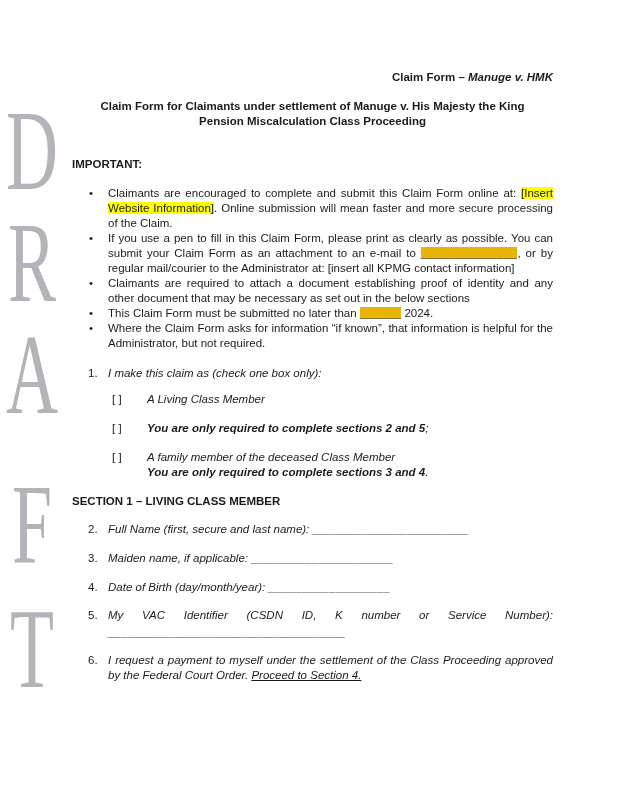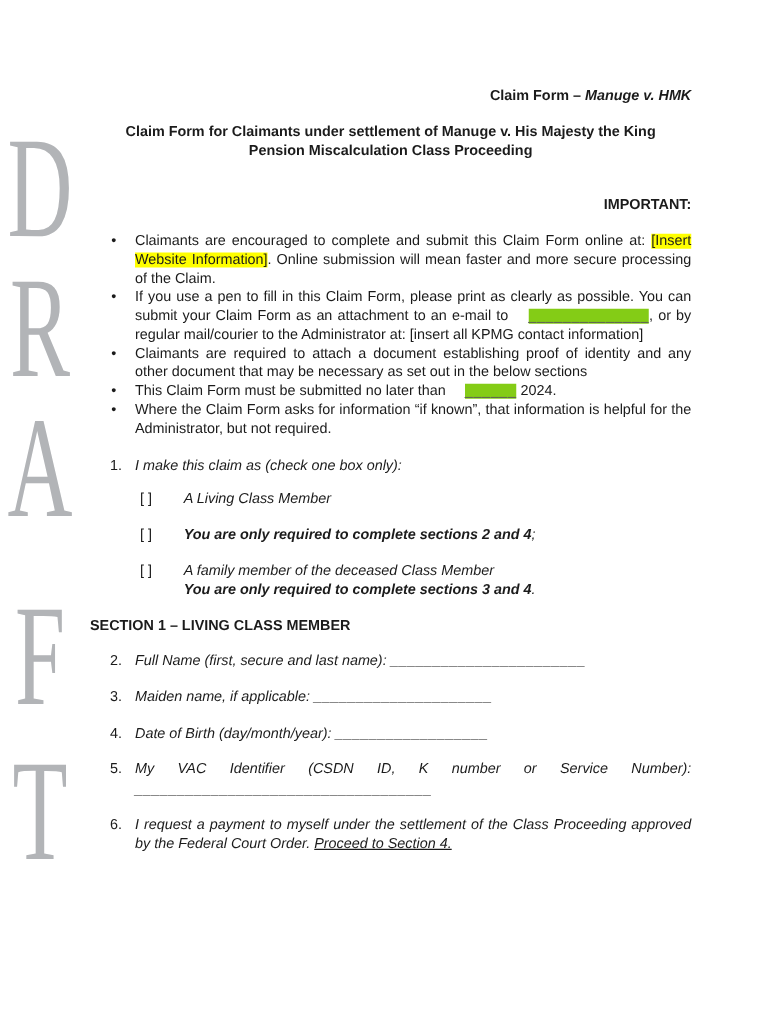--- a/index.html
+++ b/index.html
@@ -34,28 +34,28 @@
   .wm-t { top:591px; }
 
   
   .content {
     position:absolute;
     left:72px; top:70px; width:481px;
   }
   .title { text-align:right; font-weight:bold; margin:0 0 14px 0; }
   .title em { font-style:italic; }
   .subtitle { text-align:center; font-weight:bold; margin:0 0 28px 0; }
-  .important { font-weight:bold; margin:0 0 14px 0;text-align:right; }
+  .important { font-weight:bold; margin:0 0 14px 0; }
 
   .bullet-row { display:flex; margin:0 0 0 17px; }
   .bullet-marker { flex:0 0 19px; }
   .bullet-text { flex:1; text-align:justify; }
 
   .hl { background:#ffff00; }
-  .hl-blank { background:#84cc16; color:#5a5a5a; letter-spacing:0.5px;margin-left:12px; }
+  .hl-blank { background:#eab308; color:#5a5a5a; letter-spacing:0.5px; }
 
   .num-row { display:flex; margin:0 0 0 16px; }
   .num { flex:0 0 20px; }
   .num-text { flex:1;font-style:italic; }
   .justified { text-align:justify; }
   .justify-last { text-align:justify; text-align-last:justify; }
 
   .q1 { margin-top:15px; margin-bottom:11px; }
 
   .cb-row { display:flex; margin:0 0 14px 40px; }
@@ -127,21 +127,21 @@
     <div>
       <div class="cb-row">
         <span class="cb-box">[ ]</span>
         <div class="cb-text">
           <div>A Living Class Member</div>
         </div>
       </div>
       <div class="cb-row">
         <span class="cb-box">[ ]</span>
         <div class="cb-text">
-          <div class="bold-note"><span>You are only required to complete sections 2 and 4</span><span class="plain">;</span></div>
+          <div class="bold-note"><span>You are only required to complete sections 2 and 5</span><span class="plain">;</span></div>
         </div>
       </div>
       <div class="cb-row">
         <span class="cb-box">[ ]</span>
         <div class="cb-text">
           <div>A family member of the deceased Class Member</div>
           <div class="bold-note"><span>You are only required to complete sections 3 and 4</span><span class="plain">.</span></div>
         </div>
       </div>
     </div>

